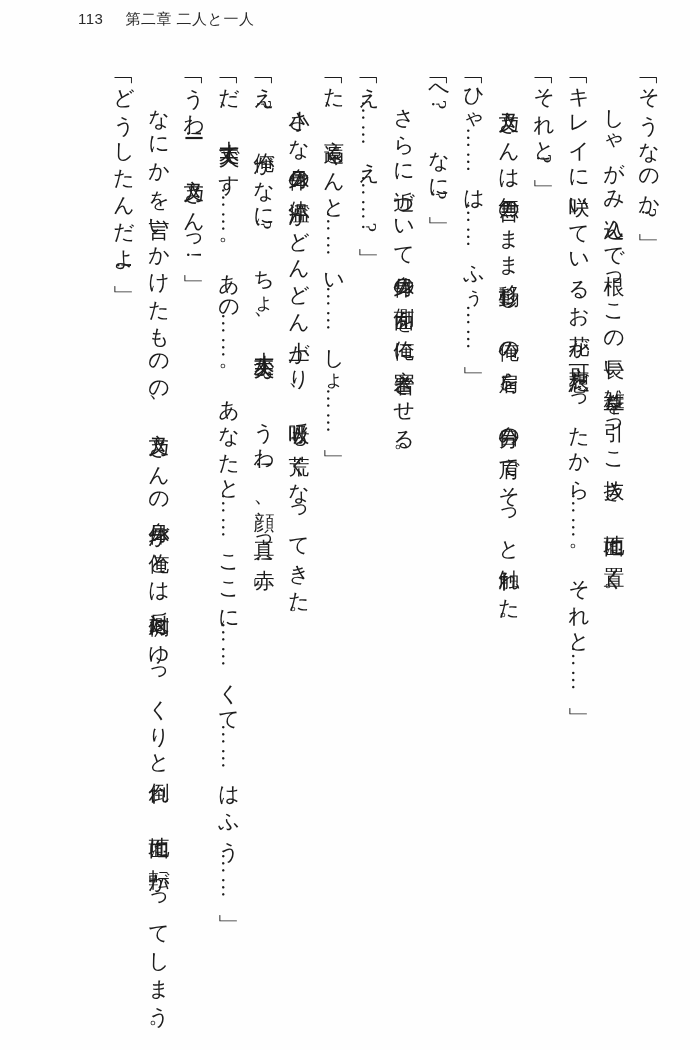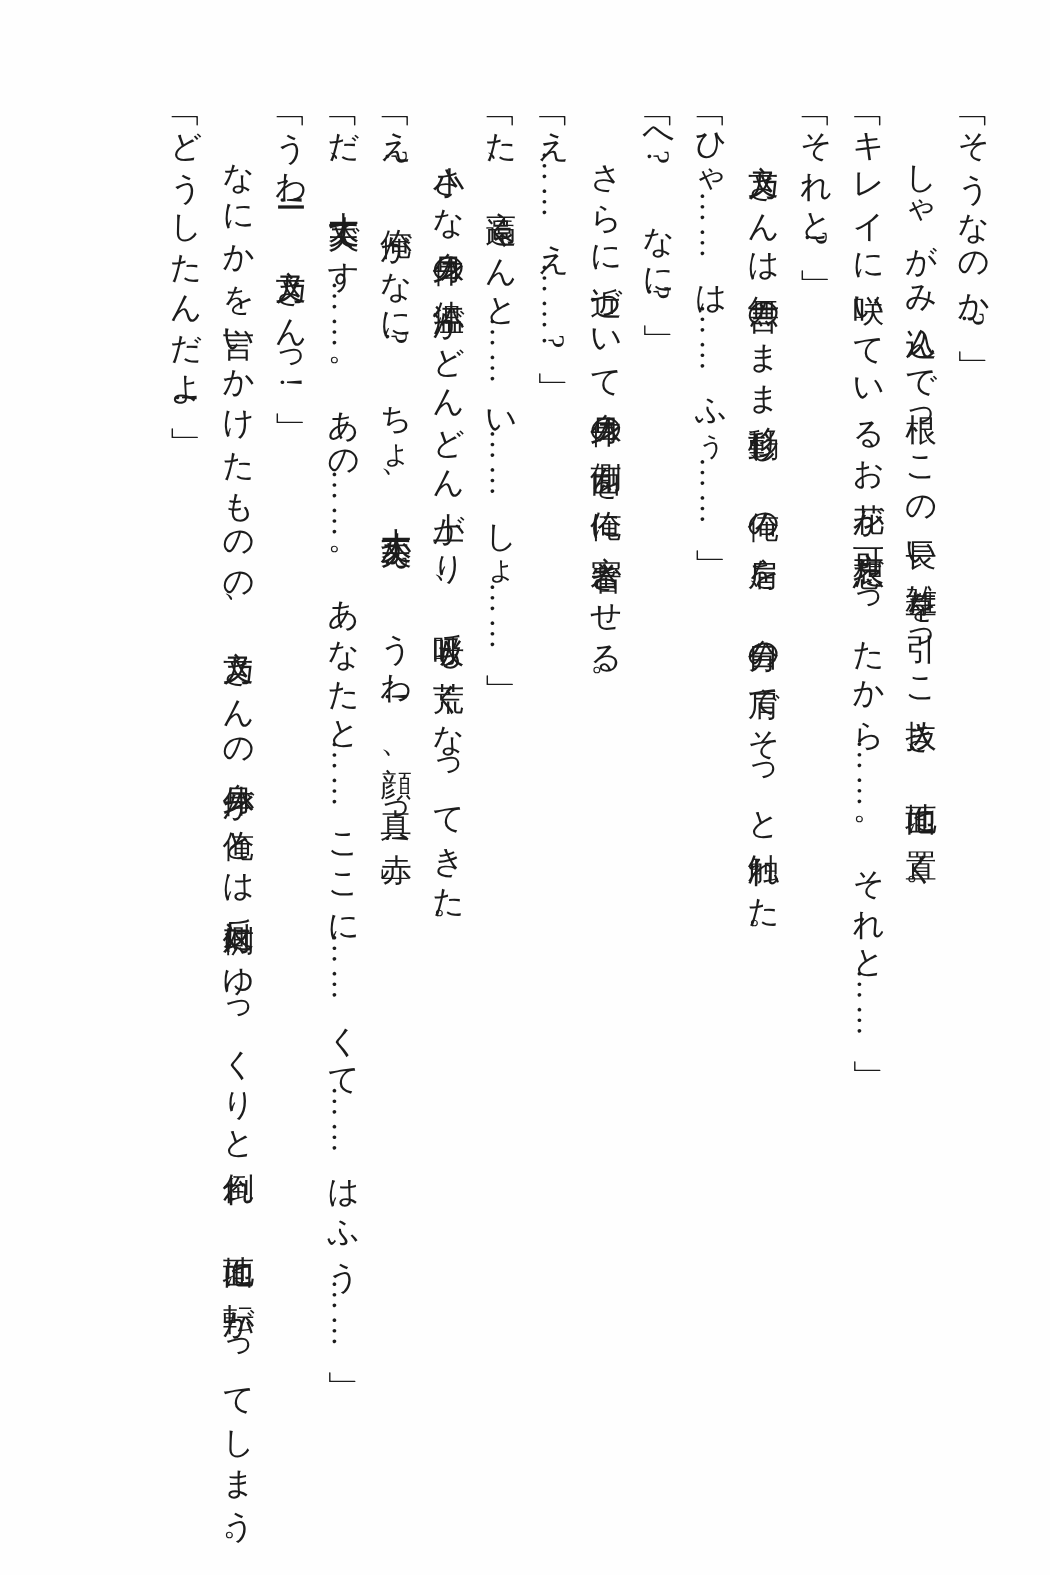--- a/index.html
+++ b/index.html
@@ -49,20 +49,23 @@
   }
   #novel-text p.indent {
     text-indent: 24px; 
   }
 </style>
 </head>
 <body>
 
 <div id="page">
 
+  <div id="running-head">
+    <span class="pagenum">113</span><span>第二章 二人と一人</span>
+  </div>
 
   <div id="novel-text">
     <p class="line">「そうなのか?」</p>
     <p class="line indent">しゃがみ込んで根っこの長い雑草を引っこ抜き、地面に置く。</p>
     <p class="line">「キレイに咲いているお花が可哀想だったから……。それと……」</p>
     <p class="line">「それと?」</p>
     <p class="line indent">文乃さんは無言のまま移動し、俺の肩を、自分の肩でそっと触れた。</p>
     <p class="line">「ひゃ……は……ふぅ……」</p>
     <p class="line">「へ?　なに?」</p>
     <p class="line indent">さらに近づいて身体の側面を俺に密着させる。</p>

